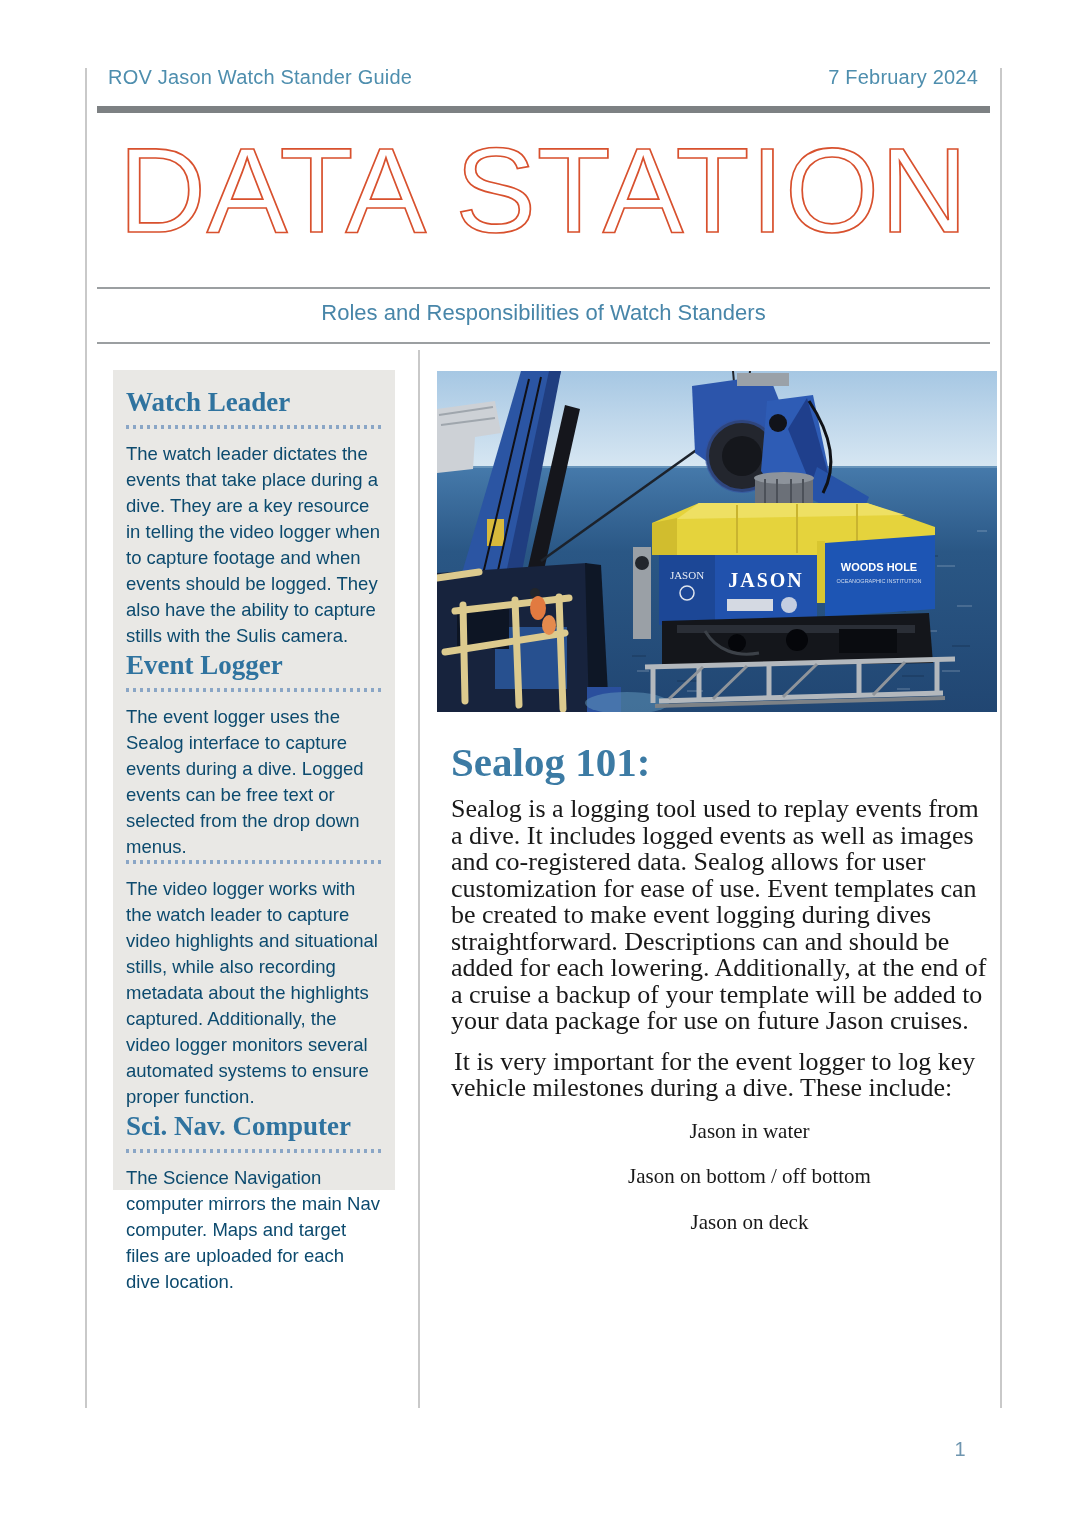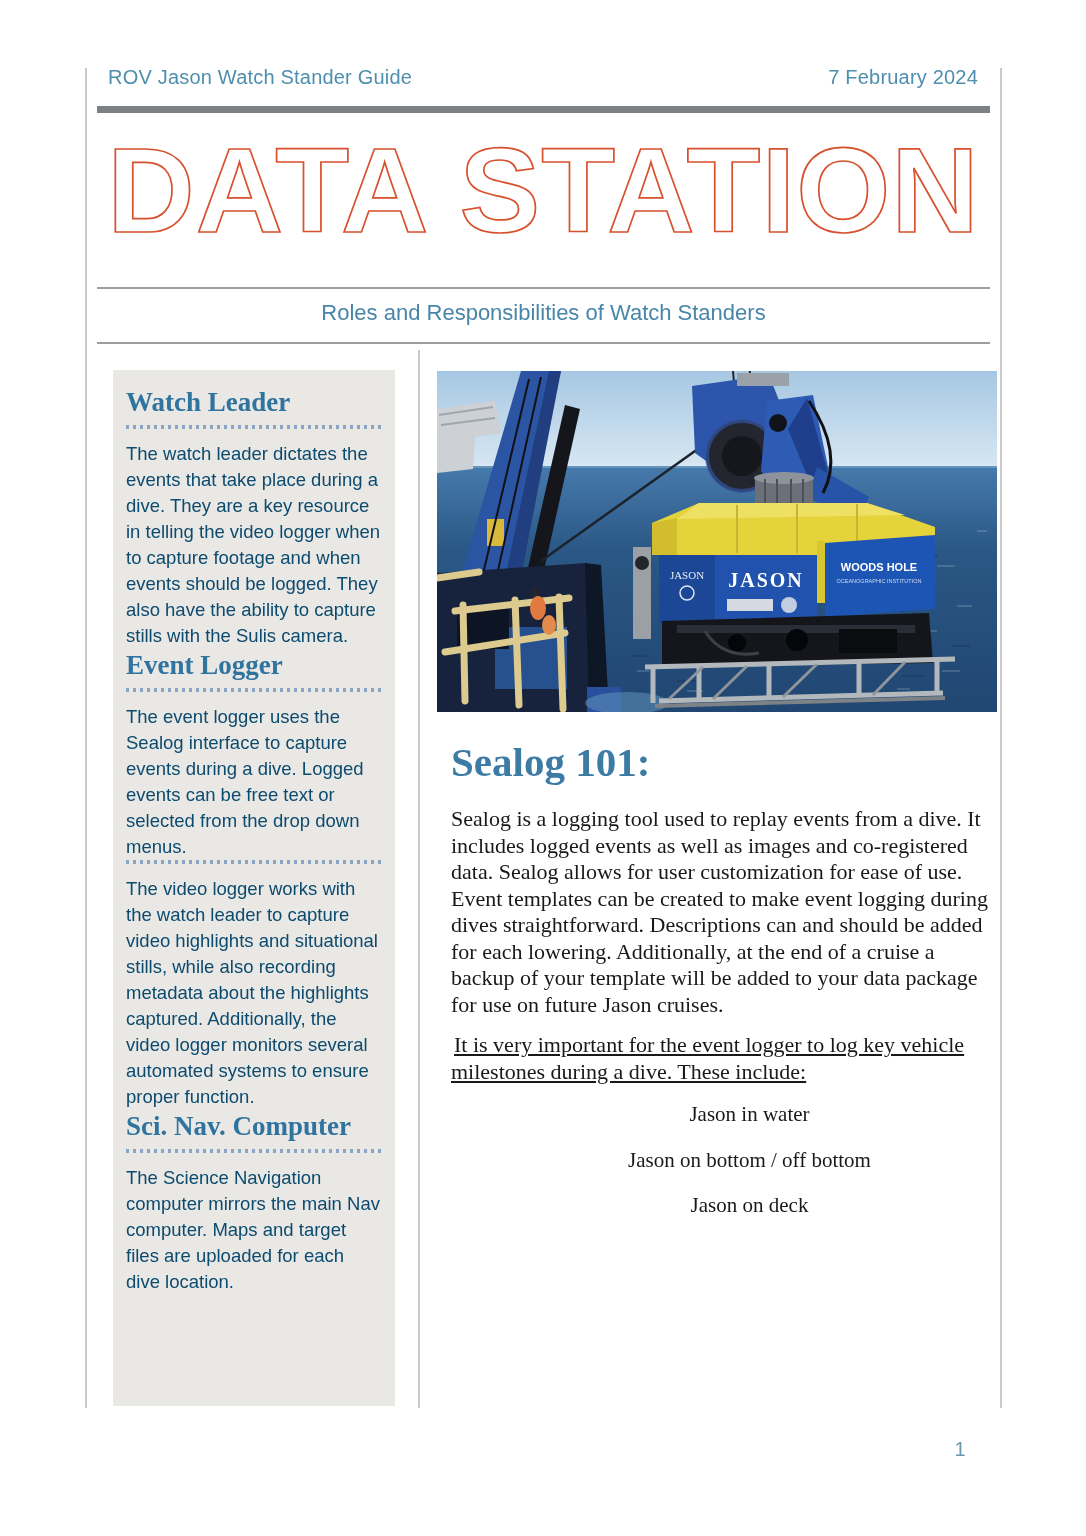--- a/index.html
+++ b/index.html
@@ -7,54 +7,54 @@
         font-family:"Liberation Sans",sans-serif;border-radius:8px;}
 
   
   .hdr{position:absolute;top:66px;font-size:20px;color:#4e8eae;letter-spacing:.2px;}
   .hdr-left{left:108px;}
   .hdr-right{right:108px;}
   .rule-thick{position:absolute;left:97px;top:106px;width:893px;height:7px;background:#7d8183;}
 
   
   .masthead{position:absolute;left:97px;top:128px;width:893px;text-align:center;
-            font-family:"Liberation Sans",sans-serif;font-weight:700;
+            font-family:"Liberation Sans",sans-serif;font-weight:400;
             font-size:121px;line-height:125px;letter-spacing:1px;
             color:transparent;-webkit-text-stroke:1.7px #d8512e;}
   .rule-thin{position:absolute;left:97px;width:893px;height:2px;background:#9b9fa1;}
   .rule-a{top:287px;}
   .rule-b{top:342px;}
   .subtitle{position:absolute;left:97px;top:300px;width:893px;text-align:center;
             font-size:22px;color:#4886a9;}
 
   
   .vline{position:absolute;width:2px;background:#c9c9c9;}
   .vline-left{left:85px;top:68px;height:1340px;}
   .vline-right{left:1000px;top:68px;height:1340px;}
   .vline-center{left:418px;top:350px;height:1058px;}
 
   
-  .sidebar{position:absolute;left:113px;top:370px;width:282px;height:1036px;
+  .sidebar{position:absolute;left:113px;top:370px;width:282px;height:820px;
            background:#e9e8e5;box-sizing:border-box;padding:16px 13px 0 13px;}
   .sb-section{margin:0 0 0 0;}
   .sb-section + .sb-section{}
   .sb-h{font-family:"Liberation Serif",serif;font-weight:700;font-size:27px;line-height:33px;
         color:#2f739f;margin:0 0 6px 0;}
   .sb-dots{height:4px;margin:0 0 12px 0;
            background-image:repeating-linear-gradient(90deg,#8aa6c6 0 3px,transparent 3px 7px);}
   .sb-p{font-size:18.5px;line-height:26px;color:#0c4a6e;margin:0;}
 
   
   .photo{position:absolute;left:437px;top:371px;width:560px;height:341px;}
   .main{position:absolute;left:451px;top:738px;width:541px;}
   .main-h{font-family:"Liberation Serif",serif;font-weight:700;font-size:41px;line-height:48px;
-          color:#3c7ba4;margin:0 0 20px 0;}
-  .main p{font-family:"Liberation Serif",serif;font-size:22px;line-height:26.5px;
+          color:#3c7ba4;margin:0 0 10px 0;}
+  .main p{font-family:"Liberation Serif",serif;font-size:26px;line-height:26.5px;
           color:#191919;margin:0 0 14px 0;}
-  .main p.p2{text-indent:3px;margin-bottom:16px;text-decoration:underline;}
+  .main p.p2{text-indent:3px;margin-bottom:16px;}
   .milestones{list-style:none;margin:0 0 15px 0;padding:0 0 0 56px;}
   .milestones li{font-family:"Liberation Serif",serif;font-size:21px;line-height:26.5px;
                  color:#191919;margin:0 0 19px 0;text-align:center;}
   .note{margin-top:2px;}
   .pageno{position:absolute;left:930px;top:1438px;width:60px;text-align:center;
           font-size:20px;color:#6e95af;}
 </style>
 </head>
 <body>
 

